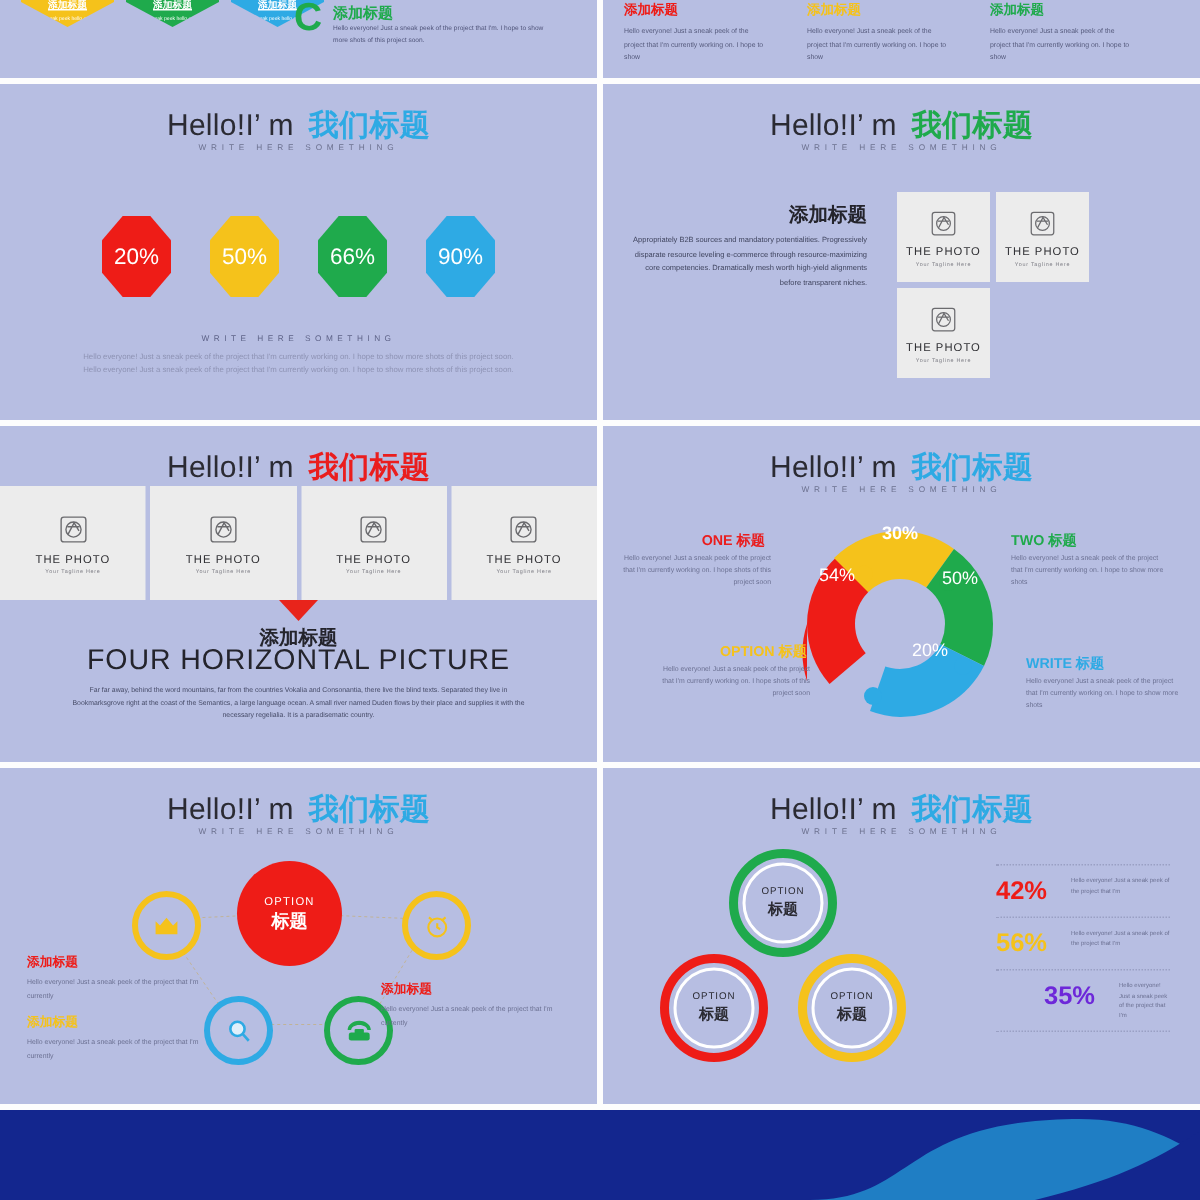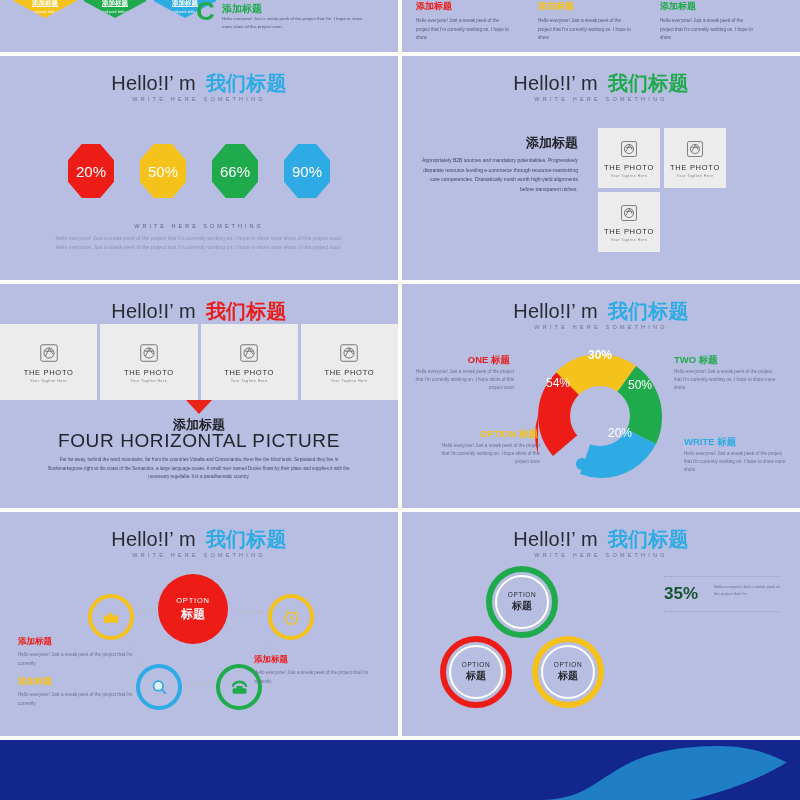--- a/index.html
+++ b/index.html
@@ -115,21 +115,21 @@
   .ring .c{font-size:10px;font-weight:700;color:#2b2b33;margin-top:1px;}
   .r-green{left:84px;top:54px;border-color:#1faa4c;}
   .r-red{left:38px;top:124px;border-color:#ee1c17;}
   .r-yellow{left:130px;top:124px;border-color:#f5c21b;}
   .stats{position:absolute;left:262px;top:64px;width:116px;}
   .stat{display:flex;align-items:flex-start;gap:6px;padding:7px 0;
         border-top:1px dotted #9aa0c4;}
   .stat:last-child{border-bottom:1px dotted #9aa0c4;}
   .stat .v{font-size:17px;font-weight:700;width:44px;}
   .stat .d{font-size:4px;line-height:6.5px;color:#6b7092;flex:1;}
-  .v-red{color:#ee1c17;} .v-yellow{color:#f5c21b;} .v-green{color:#14532d;}
+  .v-red{color:#ee1c17;} .v-yellow{color:#f5c21b;} .v-green{color:#6d28d9;margin-left:32px;}
 
   
   .banner-pent{position:absolute;top:-26px;width:62px;height:44px;
      clip-path:polygon(0 0,100% 0,100% 62%,50% 100%,0 62%);
      display:flex;flex-direction:column;align-items:center;justify-content:flex-end;padding-bottom:3px;box-sizing:border-box;}
   .banner-pent .t{font-size:6.5px;font-weight:700;color:#fff;text-decoration:underline;}
   .banner-pent .s{font-size:3.4px;line-height:5px;color:#fdfdfd;text-align:center;margin-top:2px;}
   .tl-c{position:absolute;left:196px;top:-4px;font-size:26px;font-weight:700;color:#1faa4c;}
   .tl-h{position:absolute;left:222px;top:2px;font-size:10px;font-weight:700;color:#1faa4c;}
   .tl-b{position:absolute;left:222px;top:15px;width:150px;font-size:4.4px;line-height:8px;color:#50557a;}
@@ -395,20 +395,28 @@
     </div>
     <div class="ring r-yellow">
       <div class="inner">
         <div class="o">OPTION</div>
         <div class="c">标题</div>
       </div>
     </div>
 
     <div class="stats">
       <div class="stat">
+        <div class="v v-red">42%</div>
+        <div class="d">Hello everyone! Just a sneak peek of the project that I'm</div>
+      </div>
+      <div class="stat">
+        <div class="v v-yellow">56%</div>
+        <div class="d">Hello everyone! Just a sneak peek of the project that I'm</div>
+      </div>
+      <div class="stat">
         <div class="v v-green">35%</div>
         <div class="d">Hello everyone! Just a sneak peek of the project that I'm</div>
       </div>
     </div>
   </div>
 
   <div class="banner">
     <svg width="260" height="60" viewBox="0 0 260 60">
       <path d="M0 60 C70 60 60 8 175 6 C215 5 240 18 260 30 L260 60 Z" fill="#1f7ec4"></path>
       <path d="M150 60 C200 48 230 34 260 14 L260 60 Z" fill="#13268e"></path>

